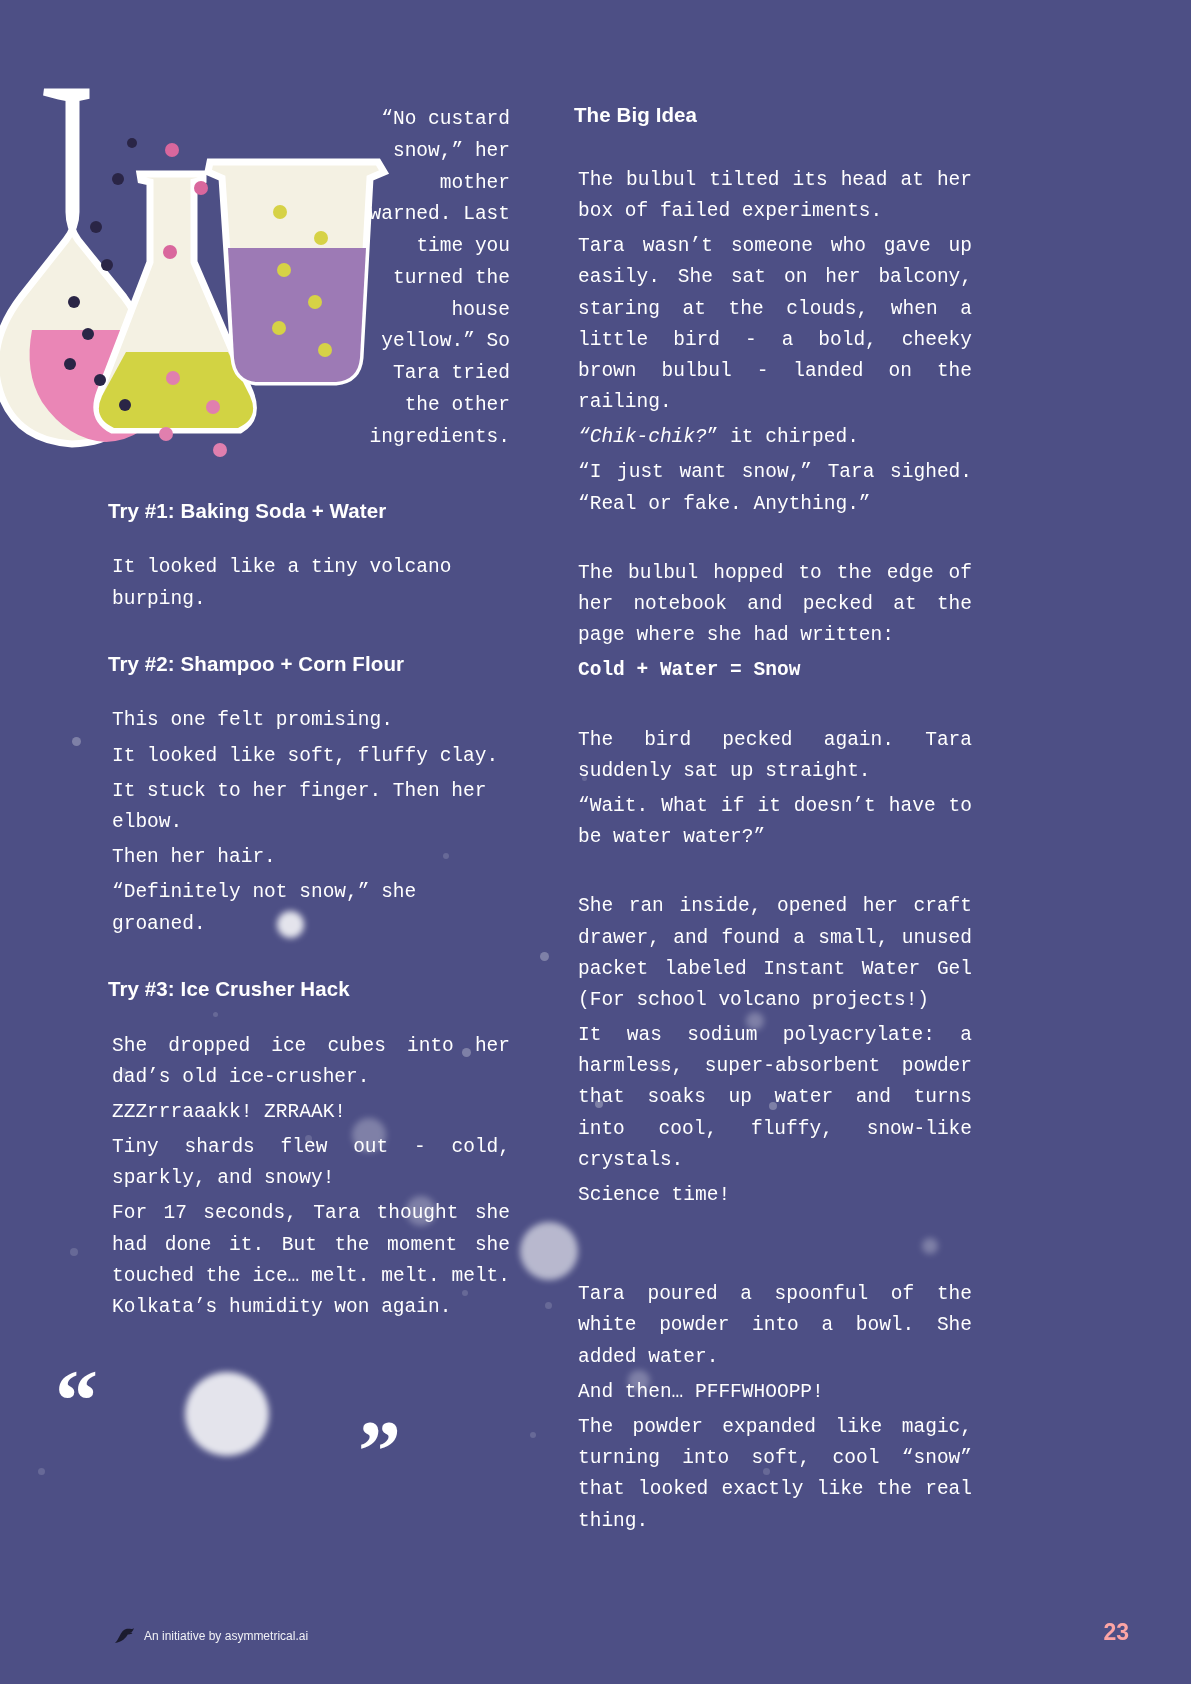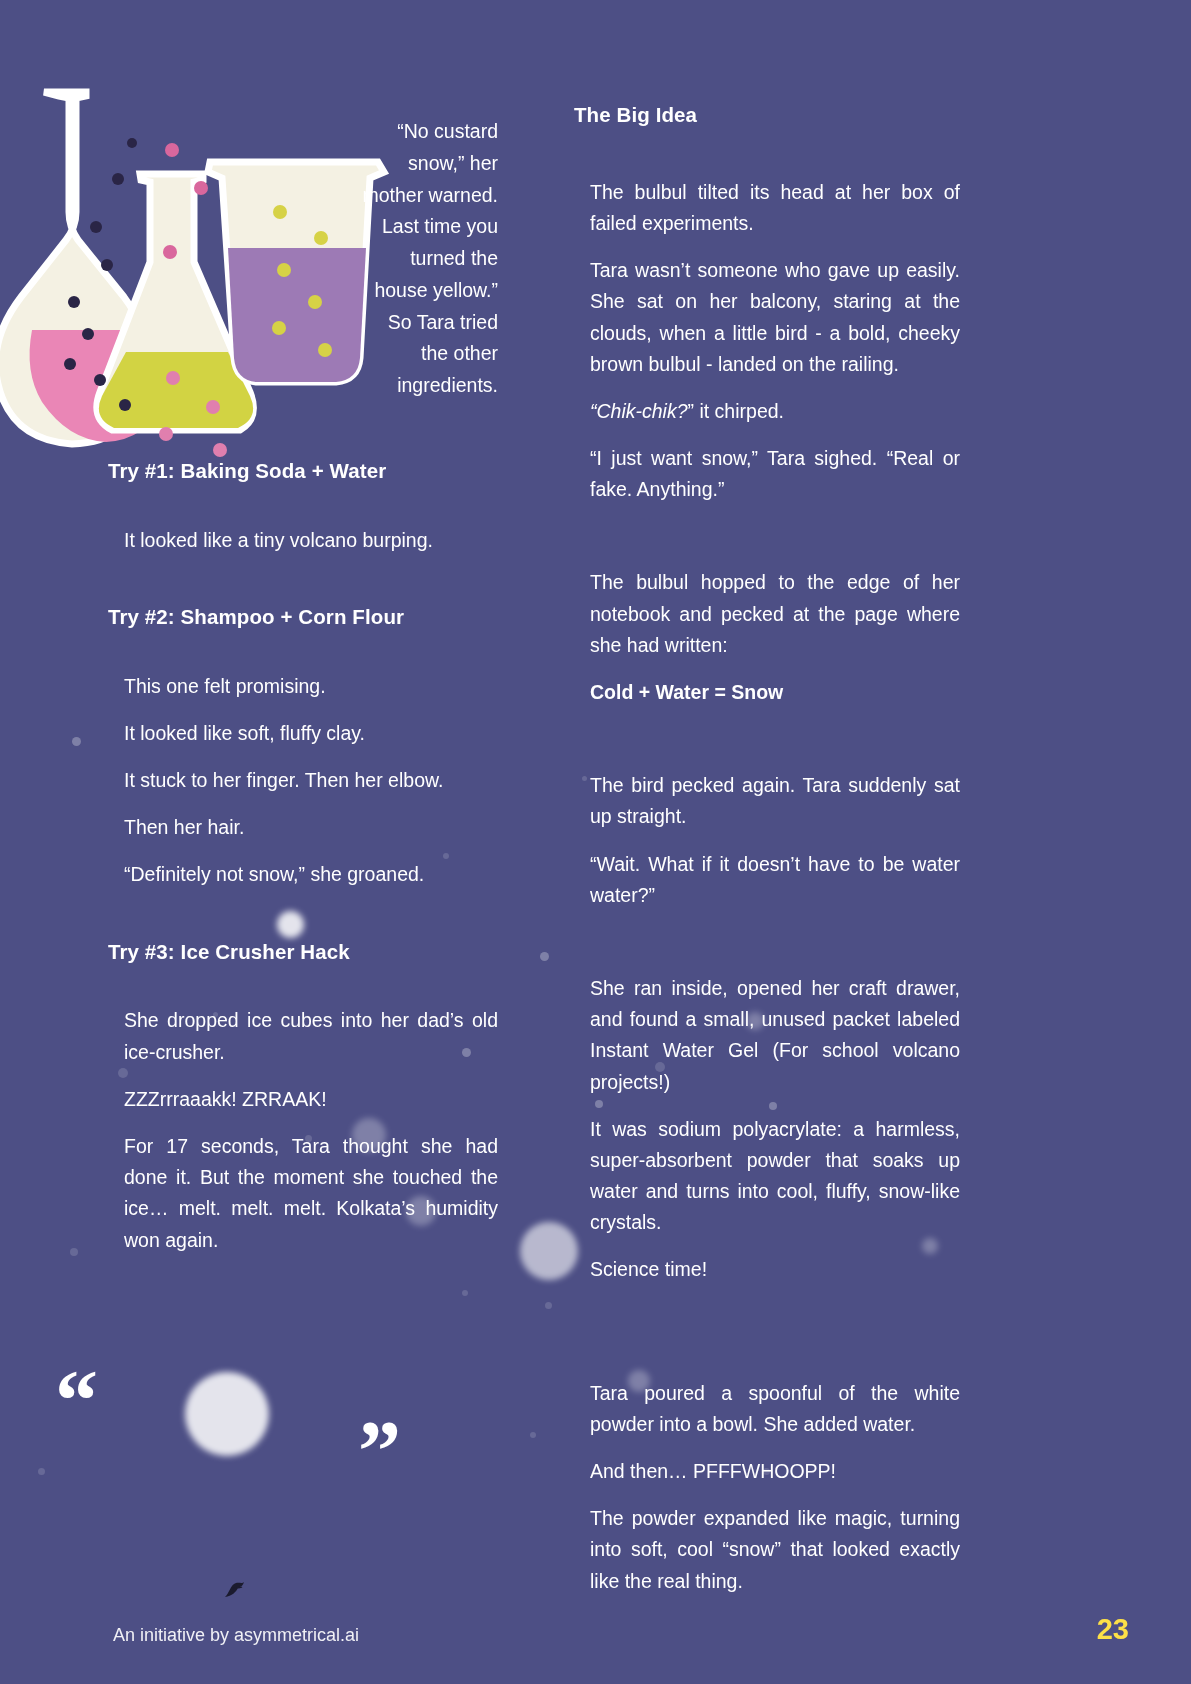--- a/index.html
+++ b/index.html
@@ -64,21 +64,22 @@
 
   h2 {
     font-size: 20.5px;
     font-weight: bold;
     margin: 0 0 0 0;
     line-height: 1.5;
     letter-spacing: .1px;
   }
 
   p {
-    margin: 16px;
+    margin: 4px;
+    font-family: Liberation Mono, monospace;
   }
 
   .just {
     text-align: justify;
     text-justify: inter-word;
   }
 
   .intro-block {
     text-align: right;
     margin-left: 252px;
@@ -113,34 +114,33 @@
     font-size: 86px;
   }
 
   
   .footer {
     position: absolute;
     left: 113px;
     bottom: 38px;
     display: flex;
     align-items: center;
-    gap: 25px;
-    font-size: 18px;
+    gap: 5px;
+    font-size: 12px;
     color: #f0f0f5;
-    flex-direction: column;
   }
   .footer .bird-icon { width: 26px; height: 20px; display: block; }
 
   .page-number {
     position: absolute;
     right: 62px;
     bottom: 38px;
-    font-size: 29px;
+    font-size: 23px;
     font-weight: bold;
-    color: #fde047;
+    color: #fca5a5;
   }
 </style>
 </head>
 <body>
 
 <div class="page">
 
   <div>
     <span class="dot soft" style="left:185px;top:1372px;width:84px;height:84px;"></span>
     <span class="dot soft" style="left:277px;top:911px;width:27px;height:27px;"></span>
@@ -231,20 +231,21 @@
     <p>It stuck to her finger. Then her elbow.</p>
     <p>Then her hair.</p>
     <p>“Definitely not snow,” she groaned.</p>
 
     <div class="gap-md"></div>
 
     <h2>Try #3: Ice Crusher Hack</h2>
     <div class="gap-sm"></div>
     <p class="just">She dropped ice cubes into her dad’s old ice-crusher.</p>
     <p>ZZZrrraaakk! ZRRAAK!</p>
+    <p class="just">Tiny shards flew out - cold, sparkly, and snowy!</p>
     <p class="just">For 17 seconds, Tara thought she had done it. But the moment she touched the ice… melt. melt. melt. Kolkata’s humidity won again.</p>
   </div>
 
   <div class="col col-right">
 
     <h2>The Big Idea</h2>
     <div class="gap-md"></div>
 
     <p class="just">The bulbul tilted its head at her box of failed experiments.</p>
     <p class="just">Tara wasn’t someone who gave up easily. She sat on her balcony, staring at the clouds, when a little bird - a bold, cheeky brown bulbul - landed on the railing.</p>

